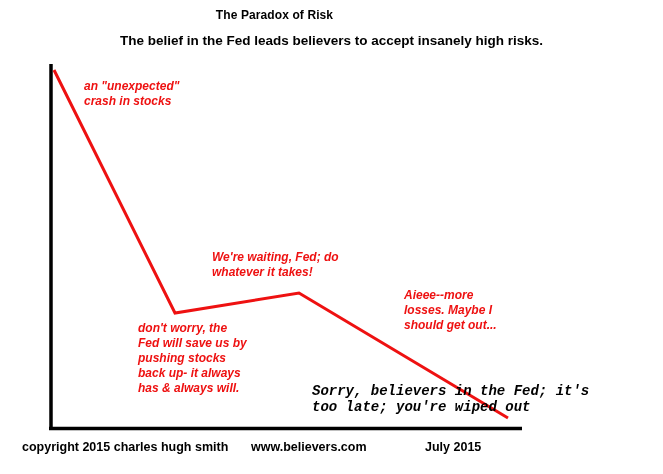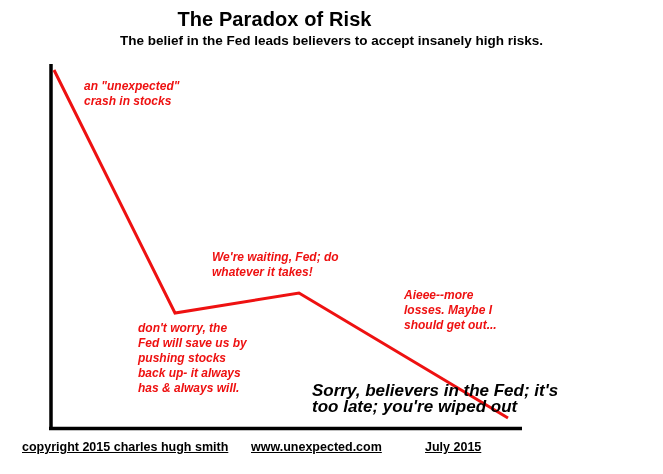--- a/index.html
+++ b/index.html
@@ -18,21 +18,21 @@
     position: relative;
     width: 663px;
     height: 474px;
   }
   .title {
     position: absolute;
     top: 8px;
     left: 0;
     width: 549px;
     text-align: center;
-    font-size: 20px;
+    font-size: 12px;
     font-weight: bold;
     letter-spacing: 0.1px;
   }
   .subtitle {
     position: absolute;
     top: 33px;
     left: 0;
     width: 663px;
     text-align: center;
     font-size: 13.5px;
@@ -48,45 +48,45 @@
     color: #ee1111;
     font-size: 12px;
     font-weight: bold;
     font-style: italic;
     line-height: 15px;
     white-space: pre-line;
   }
   .ann-dark {
     position: absolute;
     color: #000000;
-    font-size: 17px;
+    font-size: 14px;
     font-weight: bold;
     font-style: italic;
     line-height: 16px;
     white-space: pre-line;
+    font-family: Liberation Mono, monospace;
   }
   #ann-crash   { left: 84px;  top: 79px; }
   #ann-feddrop { left: 120px; top: 170px; }
   #ann-waiting { left: 200px; top: 250px; margin-left: 12px; }
   #ann-dontworry { left: 138px; top: 321px; }
   #ann-aieee   { left: 404px; top: 288px; }
   #ann-sorry   { left: 312px; top: 383px; }
   .footer {
     position: absolute;
     left: 0;
     top: 440px;
     width: 663px;
     font-size: 12.5px;
     font-weight: bold;
     color: #000000;
   }
   .footer span {
     position: absolute;
     white-space: nowrap;
-    text-decoration: underline;
   }
   #foot-copyright { left: 22px; }
   #foot-site      { left: 251px; }
   #foot-date      { left: 425px; }
 </style>
 </head>
 <body>
 
 <div id="stage">
 
@@ -117,17 +117,17 @@
 Fed will save us by
 pushing stocks
 back up- it always
 has &amp; always will.</div>
 
   <div class="ann-dark" id="ann-sorry">Sorry, believers in the Fed; it's
 too late; you're wiped out</div>
 
   <div class="footer">
     <span id="foot-copyright">copyright 2015  charles hugh smith</span>
-    <span id="foot-site">www.unexpected.com</span>
+    <span id="foot-site">www.believers.com</span>
     <span id="foot-date">July 2015</span>
   </div>
 
 </div>
 
 </body></html>

